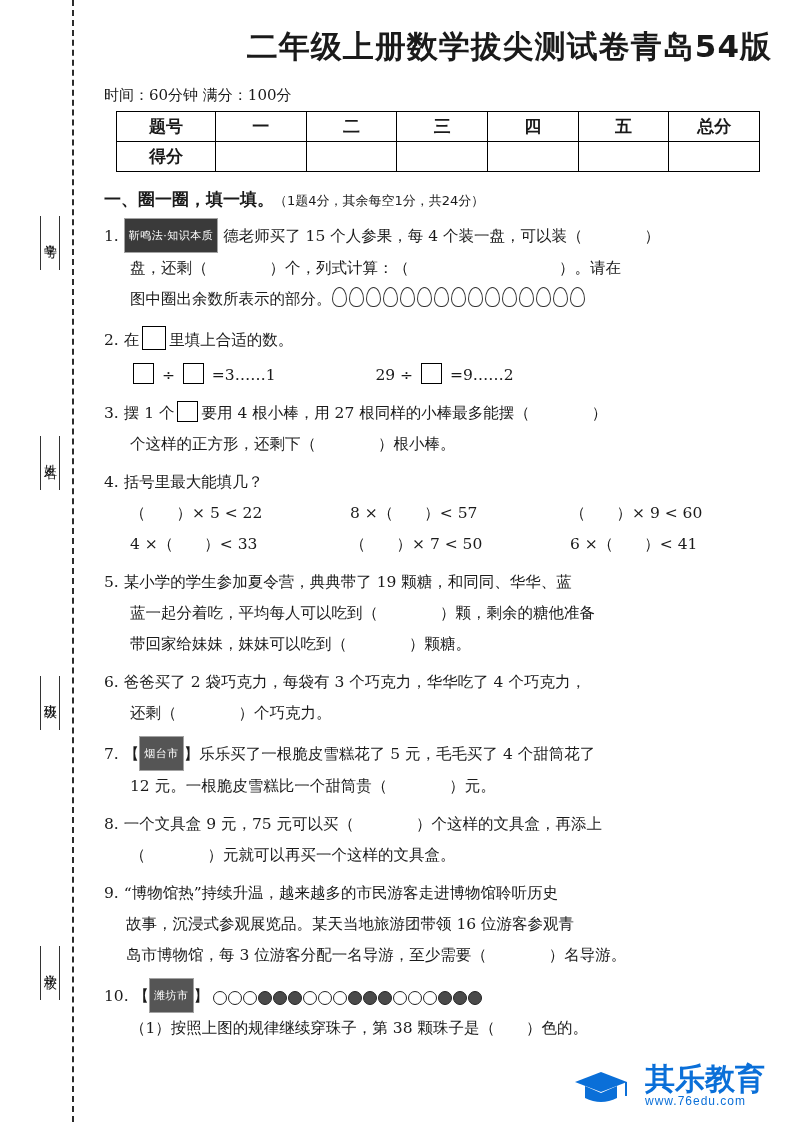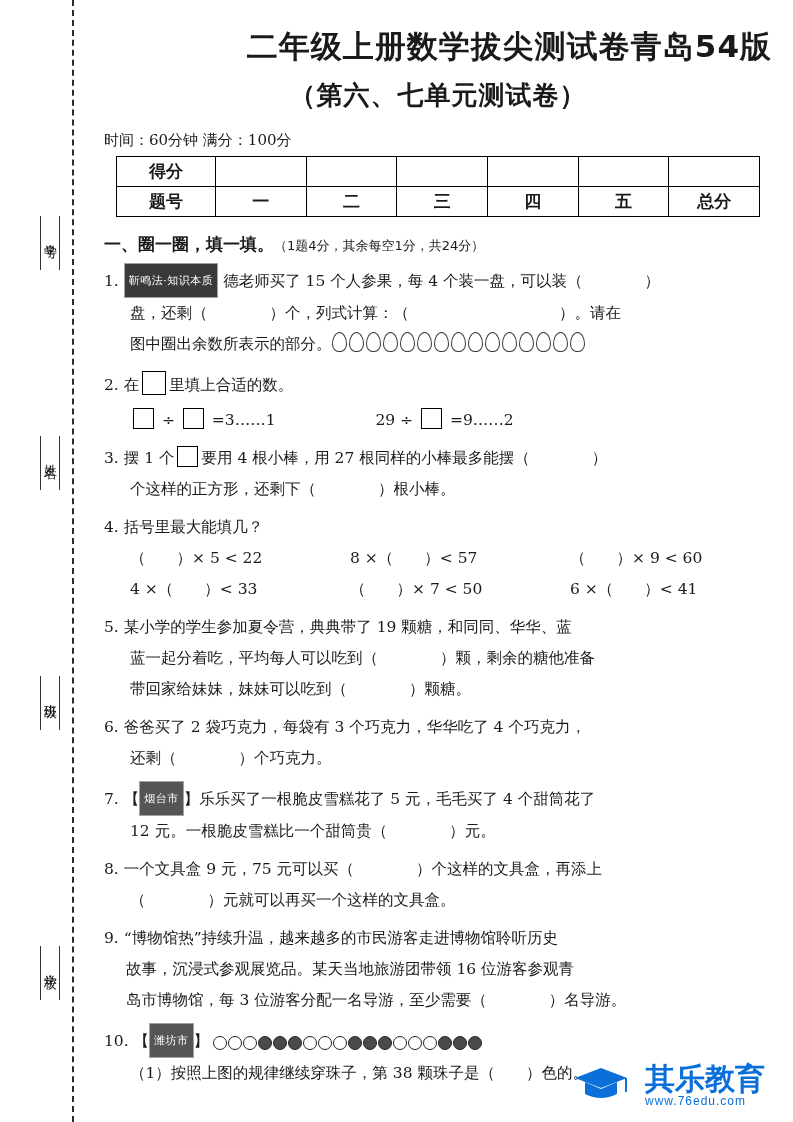--- a/index.html
+++ b/index.html
@@ -185,21 +185,21 @@
     gap: 18px;
   }
   .row-cols > div { flex: 1; }
 
   
   .watermark {
     position: absolute;
     right: 28px;
     bottom: 14px;
     display: flex;
-    align-items: flex-start;
+    align-items: flex-end;
     gap: 16px;
   }
   .wm-cap {
     width: 56px;
     height: 40px;
     position: relative;
   }
   .wm-text-main {
     font-size: 30px;
     font-weight: bold;
@@ -222,43 +222,42 @@
   <div class="cut-line"></div>
 
   <div class="vlabel vl1"><span class="bar"></span><span>学号：</span><span class="bar"></span></div>
   <div class="vlabel vl2"><span class="bar"></span><span>姓名：</span><span class="bar"></span></div>
   <div class="vlabel vl3"><span class="bar"></span><span>班级：</span><span class="bar"></span></div>
   <div class="vlabel vl4"><span class="bar"></span><span>学校：</span><span class="bar"></span></div>
 
   <div class="content">
 
     <h1 class="title">二年级上册数学拔尖测试卷青岛54版</h1>
-    <h2 class="subtitle">（第六、七单元测试卷）</h2>
 
     <div class="meta">时间：60分钟  满分：100分</div>
 
     <table class="score">
       <tbody>
           <tr>
-        <td class="hdr">得分</td>
-        <td></td>
-        <td></td>
-        <td></td>
-        <td></td>
-        <td></td>
-        <td></td>
-      </tr>
-      <tr>
         <td class="hdr">题号</td>
         <td>一</td>
         <td>二</td>
         <td>三</td>
         <td>四</td>
         <td>五</td>
         <td>总分</td>
+      </tr>
+      <tr>
+        <td class="hdr">得分</td>
+        <td></td>
+        <td></td>
+        <td></td>
+        <td></td>
+        <td></td>
+        <td></td>
       </tr>
     </tbody>
       </table>
 
     <div class="sec-head">
       <span>一、圈一圈，填一填。</span><span class="hint">（1题4分，其余每空1分，共24分）</span>
     </div>
 
     <div class="q">
       <span class="num">1.</span>

